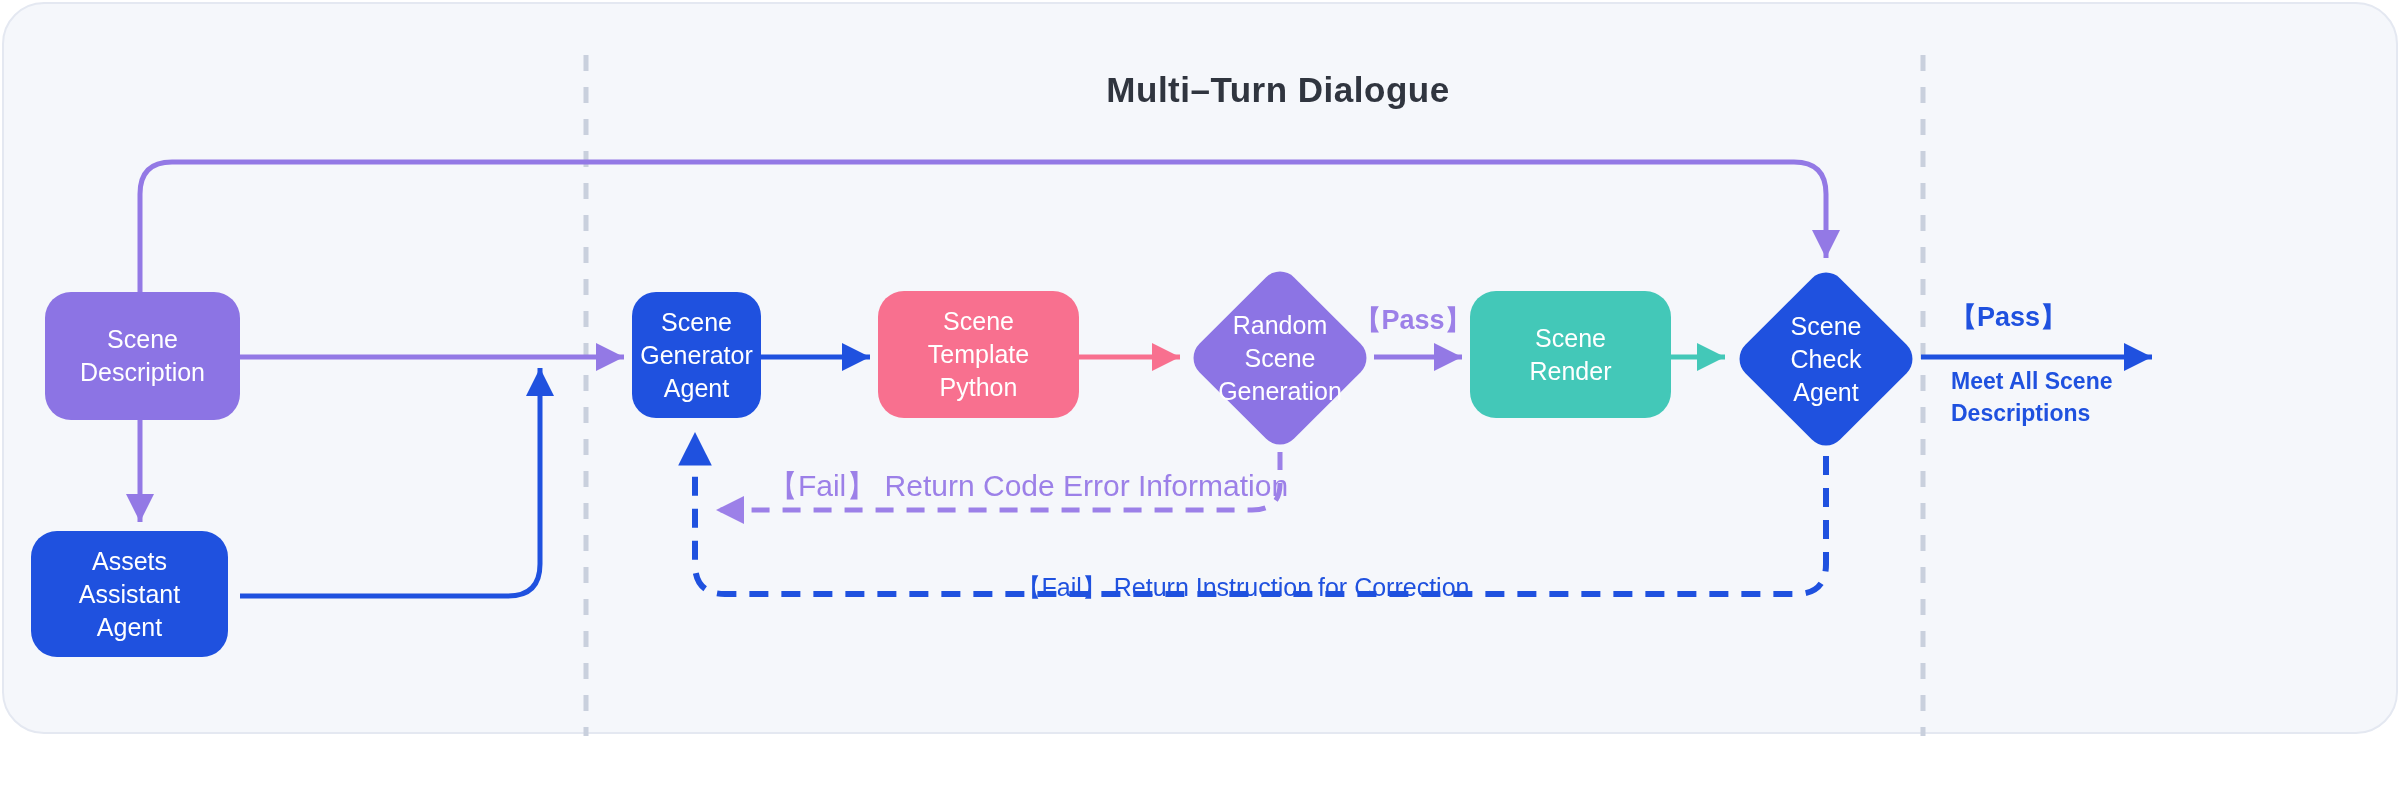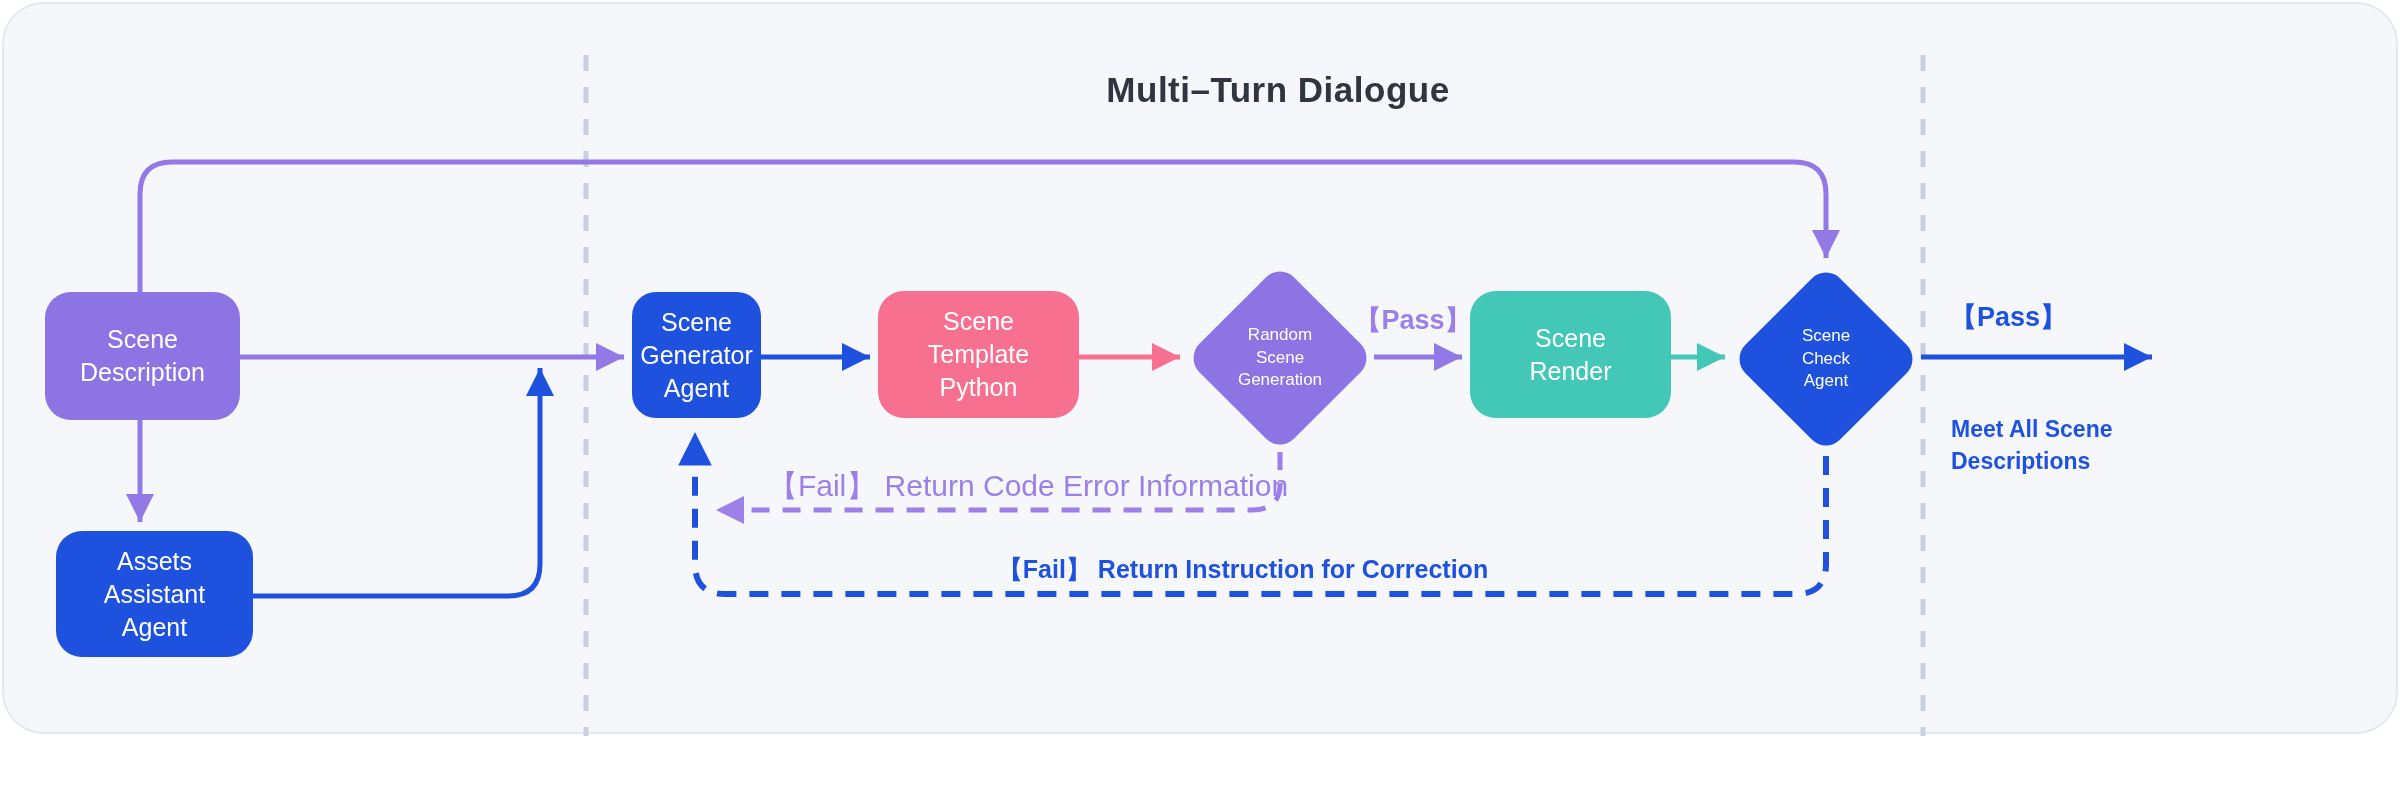--- a/index.html
+++ b/index.html
@@ -30,21 +30,21 @@
   .bg-teal{background:var(--teal,#43C8B8);}
   .diamond{
     position:absolute;width:190px;height:190px;
     display:flex;align-items:center;justify-content:center;
   }
   .diamond-shape{
     position:absolute;left:28px;top:28px;width:134px;height:134px;
     border-radius:20px;transform:rotate(45deg);
   }
   .diamond-label{
-    position:relative;color:#fff;font-size:17px;font-weight:500;
+    position:relative;color:#fff;font-size:25px;font-weight:500;
     text-align:center;line-height:1.32;white-space:pre-line;
   }
   .edge-label{position:absolute;white-space:pre-line;}
   .lbl-pass-purple{
     transform:translateX(-50%);
     color:var(--purple-text,#9C80E8);font-size:27px;font-weight:700;white-space:nowrap;
   }
   .lbl-pass-blue{color:var(--blue,#1F51DF);font-size:27px;font-weight:700;white-space:nowrap;}
   .lbl-meet{color:var(--blue,#1F51DF);font-size:23px;font-weight:600;line-height:1.4;}
   .lbl-fail-purple{
@@ -111,21 +111,21 @@
     <path class="w w-dashed-blue" marker-end="url(#arr-blue)" d="M 1826 456 V 564 Q 1826 594 1796 594 H 725 Q 695 594 695 564 V 432"></path>
   </svg>
 
   <div class="title">Multi–Turn Dialogue</div>
 
   <div class="node bg-purple" style="left:45px;top:292px;width:195px;height:128px;">
     <span>Scene
 Description</span>
   </div>
 
-  <div class="node bg-blue" style="left:56px;top:531px;width:197px;height:126px;">
+  <div class="node bg-blue" style="left:31px;top:531px;width:197px;height:126px;">
     <span>Assets
 Assistant
 Agent</span>
   </div>
 
   <div class="node bg-blue" style="left:632px;top:292px;width:129px;height:126px;border-radius:24px;">
     <span>Scene
 Generator
 Agent</span>
   </div>
@@ -153,19 +153,19 @@
     <div class="diamond-label">Scene
 Check
 Agent</div>
   </div>
 
 
   <div class="edge-label lbl-pass-purple" style="left:1413px;top:302px;">【Pass】</div>
 
   <div class="edge-label lbl-pass-blue" style="left:1950px;top:299px;">【Pass】</div>
 
-  <div class="edge-label lbl-meet" style="left:1951px;top:365px;margin-top:48px;">Meet All Scene
+  <div class="edge-label lbl-meet" style="left:1951px;top:365px;">Meet All Scene
 Descriptions</div>
 
   <div class="edge-label lbl-fail-purple" style="left:1028px;top:466px;">【Fail】 Return Code Error Information</div>
 
-  <div class="edge-label lbl-fail-blue" style="left:1243px;top:553px;font-weight:bold;">【Fail】 Return Instruction for Correction</div>
+  <div class="edge-label lbl-fail-blue" style="left:1243px;top:571px;">【Fail】 Return Instruction for Correction</div>
 </div>
 
 </body></html>

